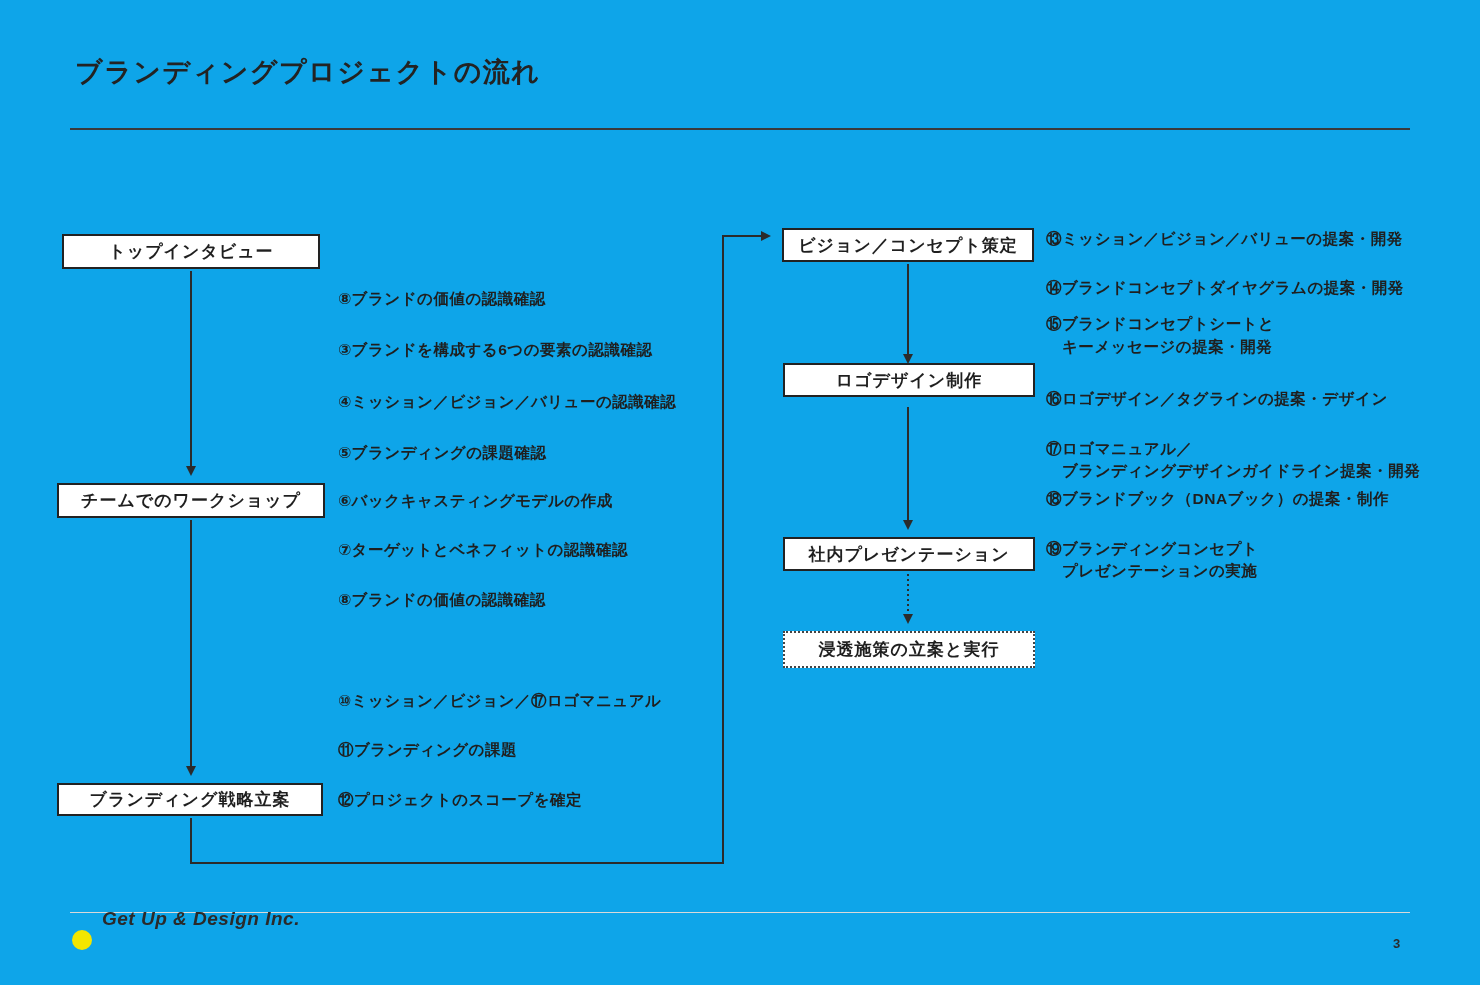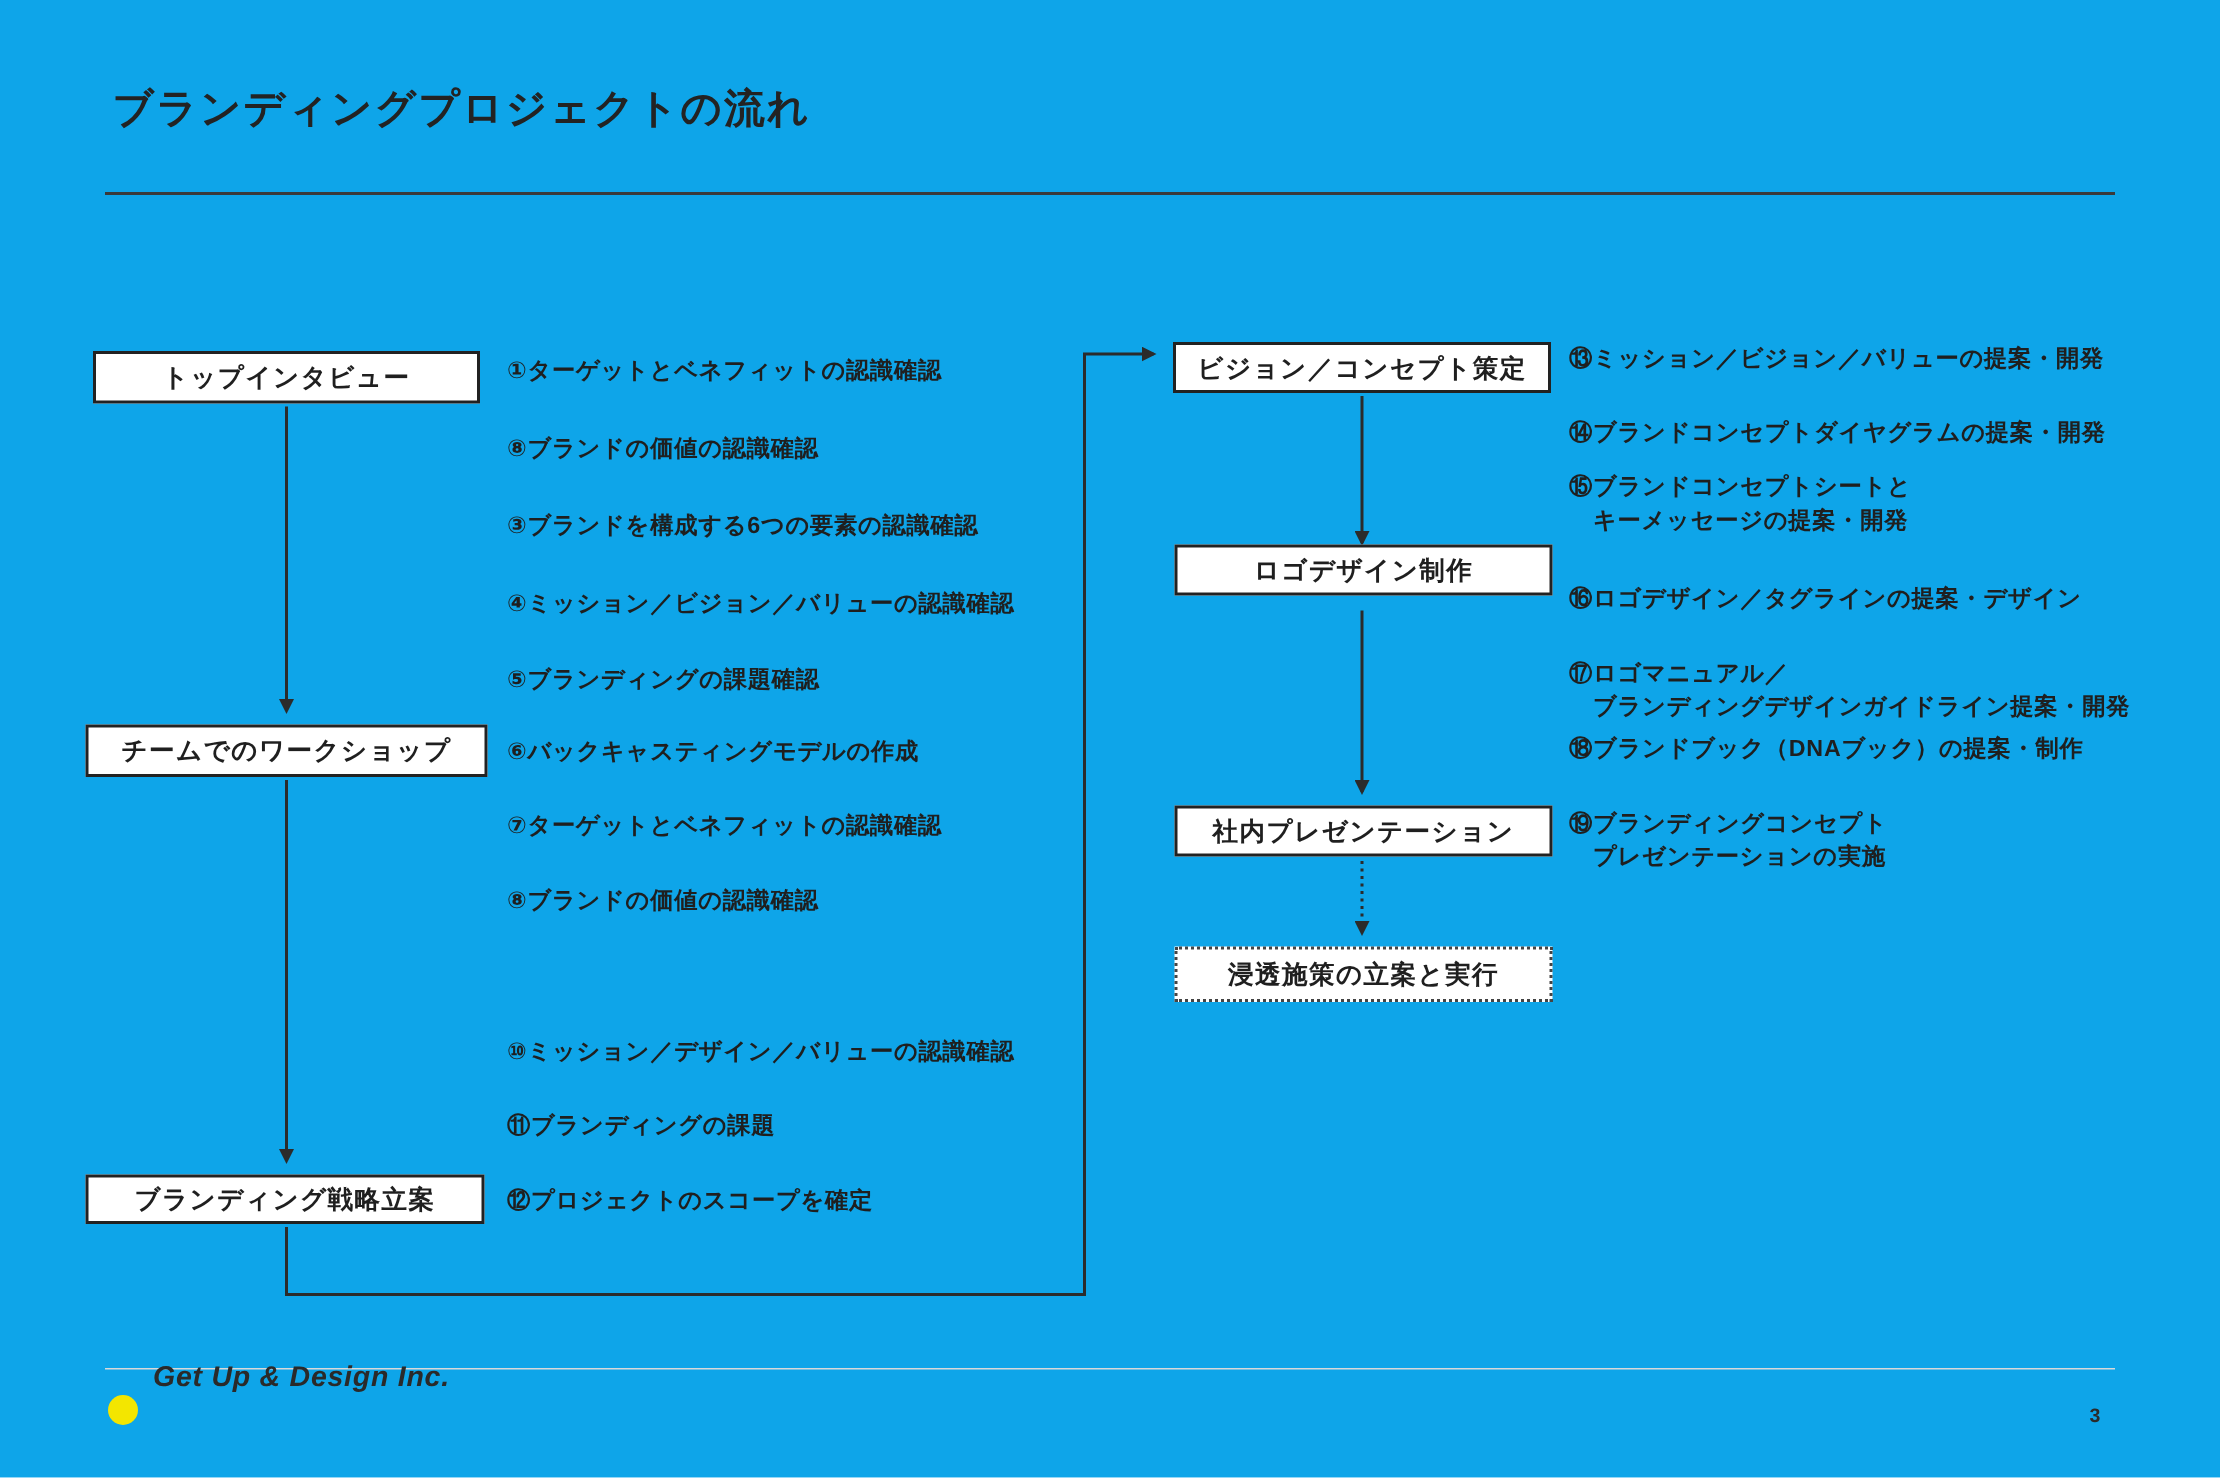--- a/index.html
+++ b/index.html
@@ -79,29 +79,28 @@
   <div class="stage-box" style="left:783px; top:363px; width:252px; height:34px;">
     <span>ロゴデザイン制作</span>
   </div>
   <div class="stage-box" style="left:783px; top:537px; width:252px; height:34px;">
     <span>社内プレゼンテーション</span>
   </div>
   <div class="stage-box dotted" style="left:783px; top:631px; width:252px; height:37px;">
     <span>浸透施策の立案と実行</span>
   </div>
 
-  <div class="flow-item" style="left:338px; top:237px;">①ターゲットとベネフィットの認識確認</div>
   <div class="flow-item" style="left:338px; top:289px;">⑧ブランドの価値の認識確認</div>
   <div class="flow-item" style="left:338px; top:340px;">③ブランドを構成する6つの要素の認識確認</div>
   <div class="flow-item" style="left:338px; top:392px;">④ミッション／ビジョン／バリューの認識確認</div>
   <div class="flow-item" style="left:338px; top:443px;">⑤ブランディングの課題確認</div>
   <div class="flow-item" style="left:338px; top:491px;">⑥バックキャスティングモデルの作成</div>
   <div class="flow-item" style="left:338px; top:540px;">⑦ターゲットとベネフィットの認識確認</div>
   <div class="flow-item" style="left:338px; top:590px;">⑧ブランドの価値の認識確認</div>
-  <div class="flow-item" style="left:338px; top:691px;">⑩ミッション／デザイン／バリューの認識確認</div>
+  <div class="flow-item" style="left:338px; top:691px;">⑩ミッション／ビジョン／⑰ロゴマニュアル</div>
   <div class="flow-item" style="left:338px; top:740px;">⑪ブランディングの課題</div>
   <div class="flow-item" style="left:338px; top:790px;">⑫プロジェクトのスコープを確定</div>
 
   <div class="flow-item" style="left:1046px; top:229px;">⑬ミッション／ビジョン／バリューの提案・開発</div>
   <div class="flow-item" style="left:1046px; top:278px;">⑭ブランドコンセプトダイヤグラムの提案・開発</div>
   <div class="flow-item" style="left:1046px; top:314px;">⑮ブランドコンセプトシートと</div>
   <div class="flow-item" style="left:1062px; top:337px;">キーメッセージの提案・開発</div>
   <div class="flow-item" style="left:1046px; top:389px;">⑯ロゴデザイン／タグラインの提案・デザイン</div>
   <div class="flow-item" style="left:1046px; top:439px;">⑰ロゴマニュアル／</div>
   <div class="flow-item" style="left:1046px; top:489px;">⑱ブランドブック（DNAブック）の提案・制作</div>

